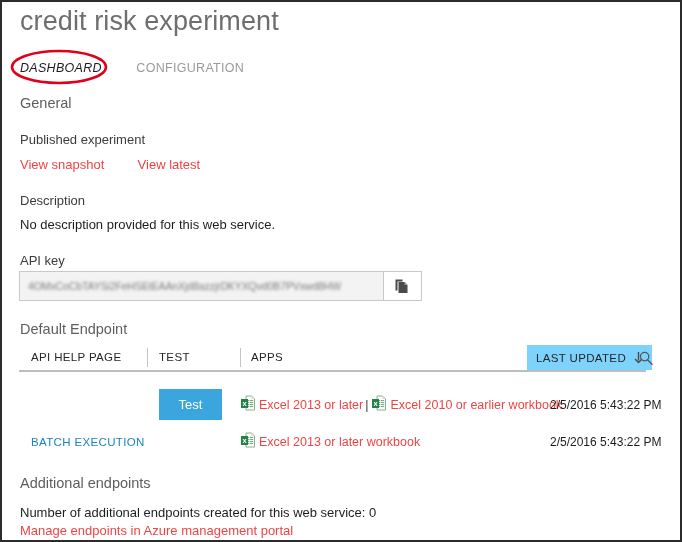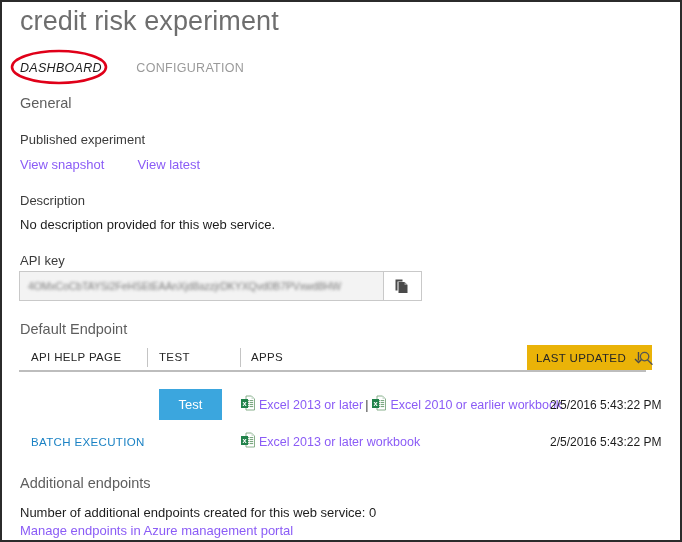--- a/index.html
+++ b/index.html
@@ -82,21 +82,21 @@
     white-space: nowrap;
   }
   .body-text {
     position: absolute;
     left: 18px;
     font-size: 13px;
     color: #1d1d1d;
     white-space: nowrap;
   }
   .link {
-    color: #8b5cf6;
+    color: #ef4444;
     text-decoration: none;
     cursor: pointer;
     white-space: nowrap;
   }
 
   .inline-links {
     position: absolute;
     left: 18px;
     font-size: 13px;
   }
@@ -165,21 +165,21 @@
     position: absolute;
     top: 3px;
     width: 1px;
     height: 19px;
     background: #c4c4c4;
   }
   .th-sorted {
     position: absolute;
     top: 0;
     height: 25px;
-    background: #eab308;
+    background: #7dd3fc;
     display: flex;
     align-items: center;
     padding: 0 9px;
     cursor: pointer;
   }
   .th-sorted .lbl {
     font-size: 11.5px;
     letter-spacing: 0.35px;
     color: #262626;
     white-space: nowrap;

